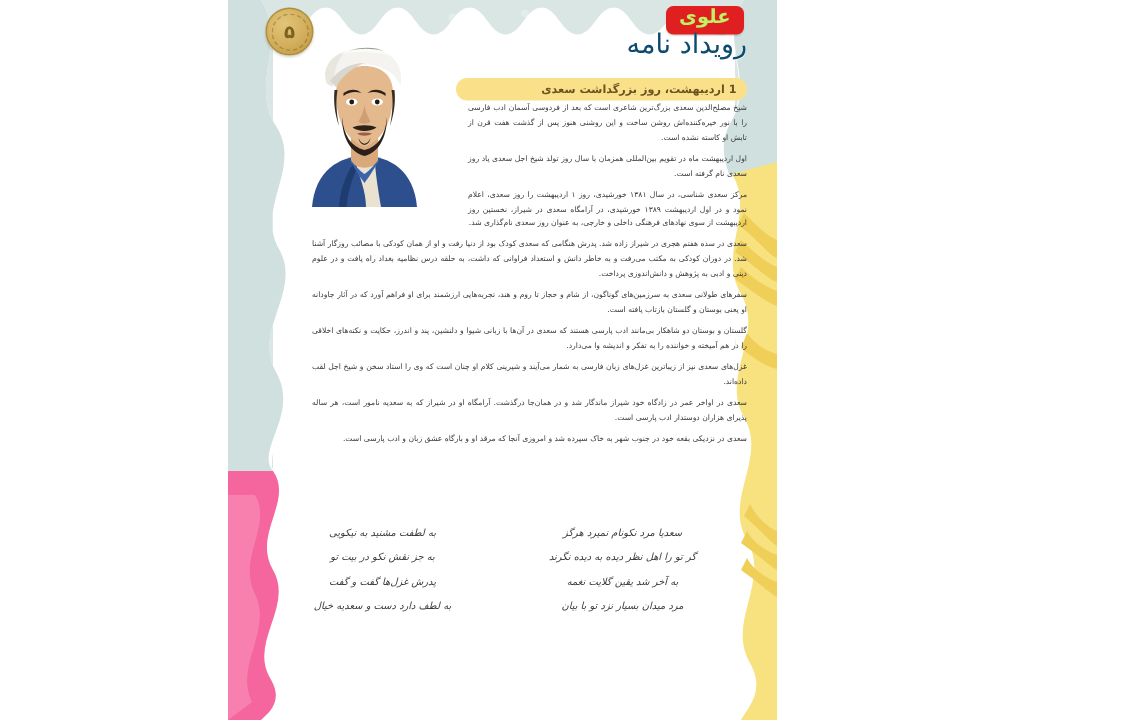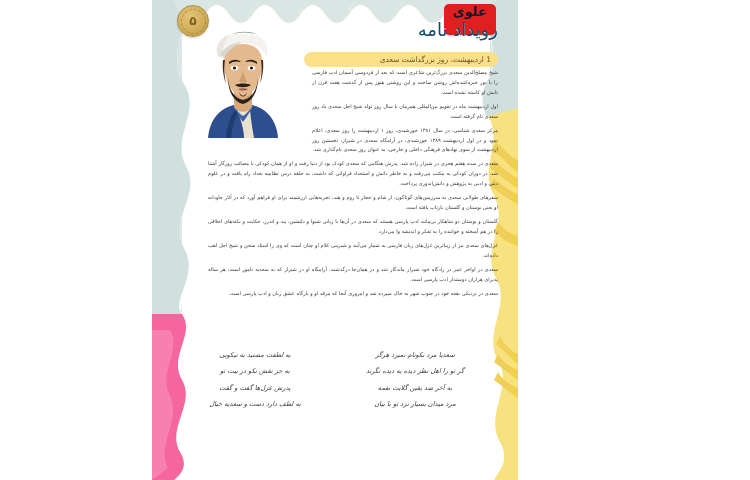--- a/index.html
+++ b/index.html
@@ -98,24 +98,24 @@
     border: 1px dashed rgba(124,98,32,.45);
   }
   .page-badge > span { position: relative; z-index: 2; }
 
   
   .brand-badge {
     position: absolute;
     right: 22px;
     top: 4px;
     background: #e02020;
-    color: #0f172a;
+    color: #bef264;
     font-size: 13px;
     font-weight: bold;
-    padding: 1px 9px 15px 9px;
+    padding: 1px 9px 3px 9px;
     border-radius: 5px;
     line-height: 1.15;
     letter-spacing: .5px;
     box-shadow: 0 1px 1px rgba(0,0,0,.15);
   }
 
   
   .masthead-title {
     position: absolute;
     right: 20px;
@@ -129,21 +129,21 @@
 
   
   .section-heading {
     position: absolute;
     right: 20px;
     top: 52px;
     width: 180px;
     background: #fbe08a;
     color: #6b5320;
     font-size: 7.5px;
-    font-weight: normal;
+    font-weight: bold;
     padding: 2.5px 7px 3.5px 7px;
     border-radius: 8px;
     line-height: 1.2;
     text-align: right;
     white-space: nowrap;
     overflow: hidden;
   }
 
   
   .portrait {

